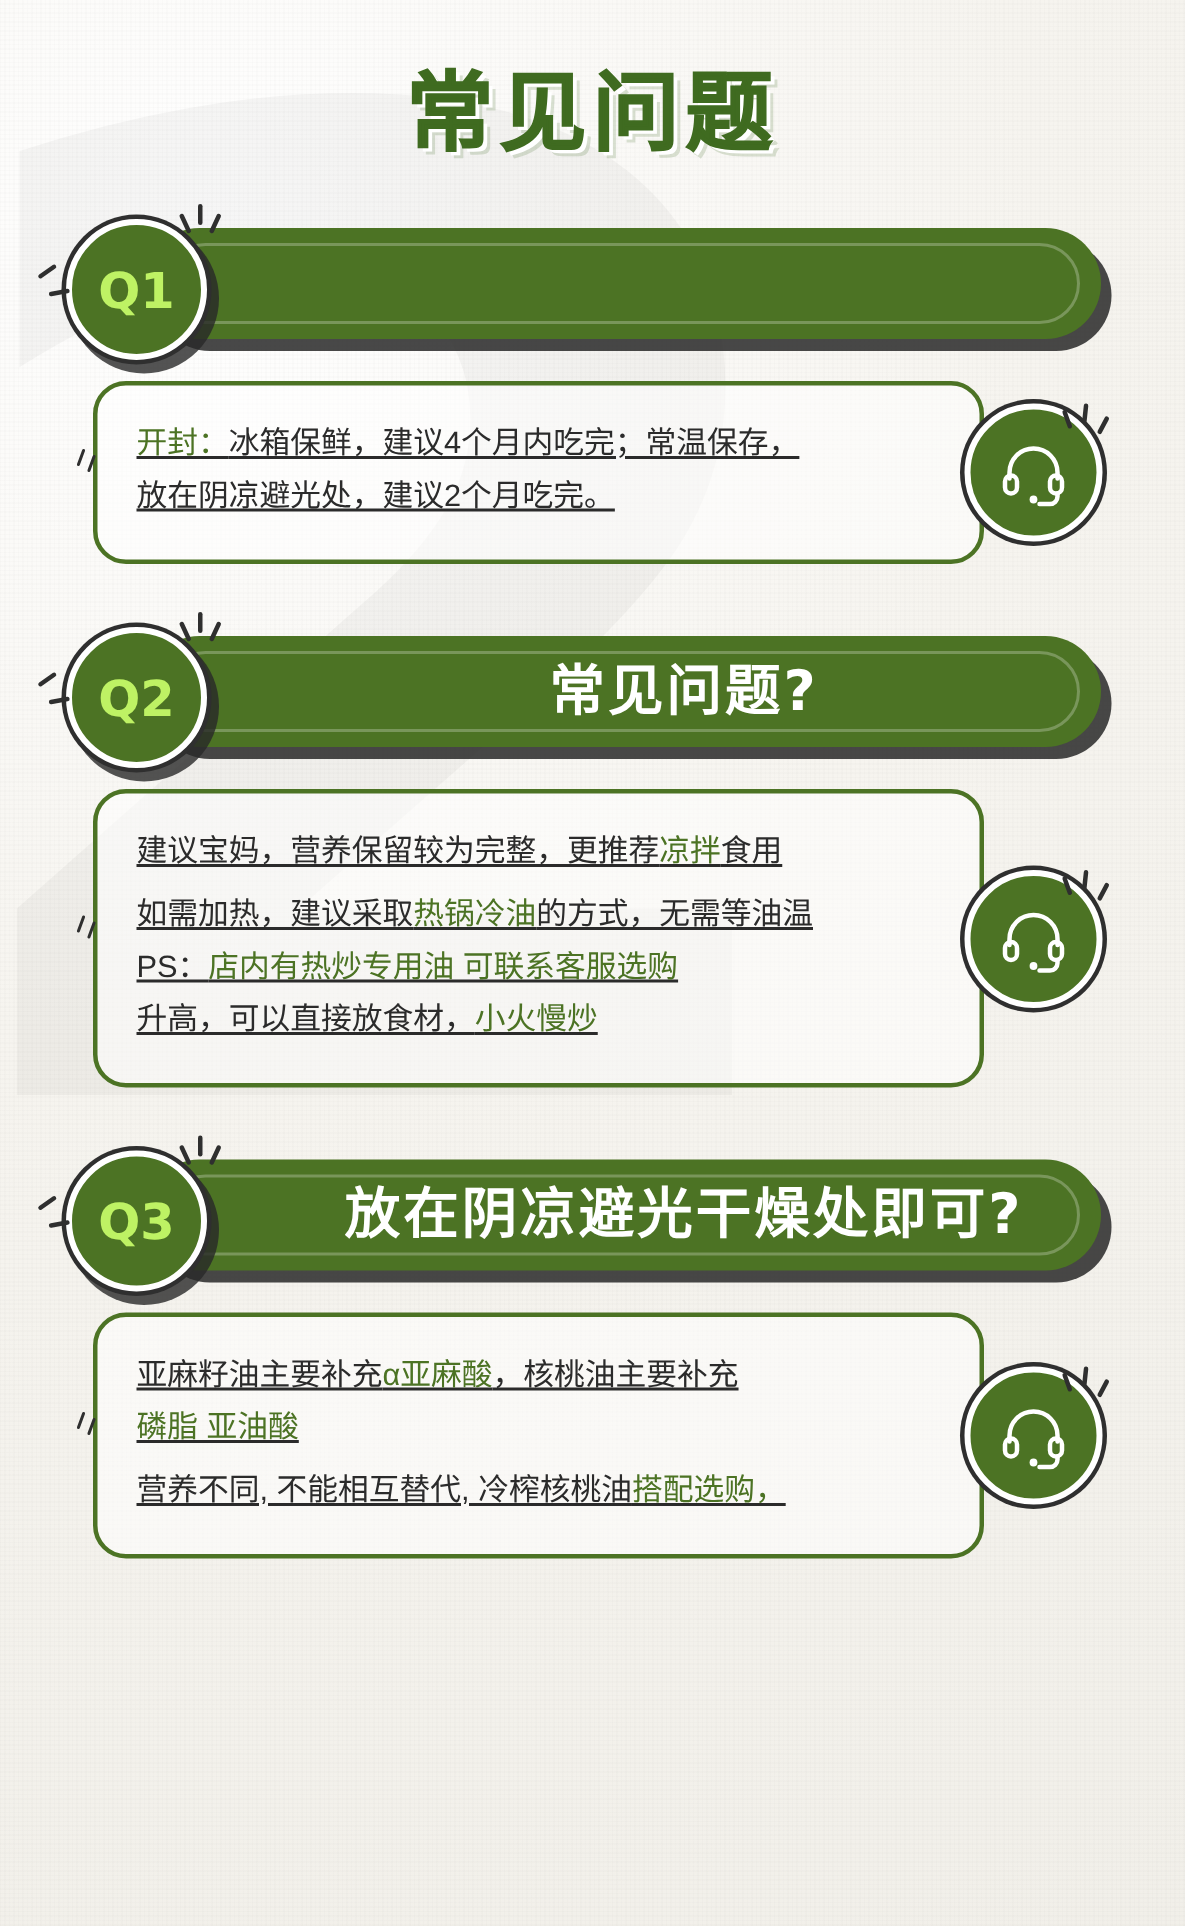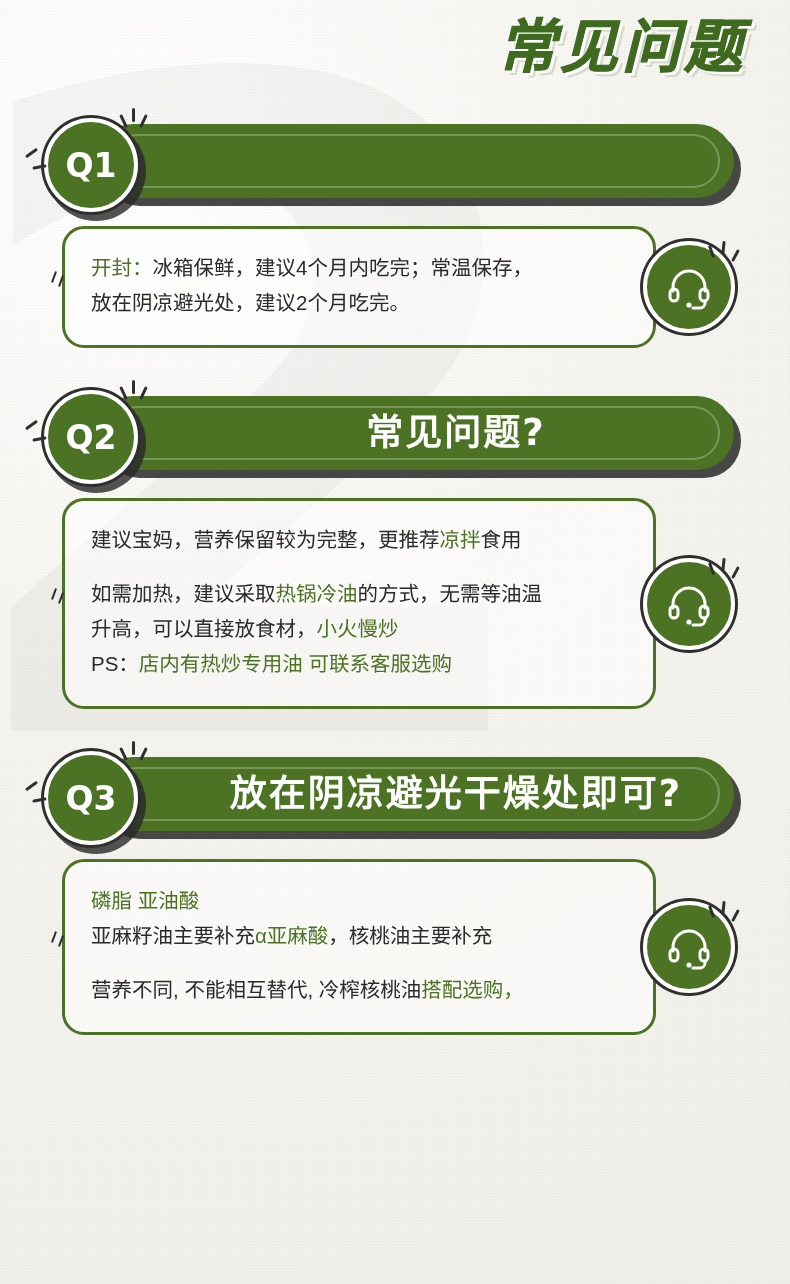--- a/index.html
+++ b/index.html
@@ -46,23 +46,23 @@
   }
 
   .content {
     position: relative;
     z-index: 3;
     padding: 0 44px;
   }
 
   
   .title-wrap {
-    text-align: right;
+    text-align: center;
+    padding-top: 28px;
     padding-bottom: 34px;
-    font-style: italic;
   }
   .title {
     display: inline-block;
     font-size: 58px;
     font-weight: 900;
     letter-spacing: 4px;
     color: #3f6b20;
     font-family: "DejaVu Sans", "Liberation Sans", sans-serif;
     text-shadow:
       3px 3px 0 #ffffff,
@@ -123,21 +123,21 @@
   .q-badge {
     position: absolute;
     left: -52px;
     top: 0px;
     width: 86px;
     height: 86px;
     border-radius: 50%;
     background: #4c7324;
     border: 4px solid #ffffff;
     box-shadow: 0 0 0 3px #2f2f2f, 5px 6px 0 3px rgba(40,40,40,0.8);
-    color: #ffffff;
+    color: #bef264;
     font-size: 33px;
     font-weight: 800;
     display: flex;
     align-items: center;
     justify-content: center;
     font-family: "DejaVu Sans", "Liberation Sans", sans-serif;
     z-index: 4;
   }
   
   .sparks {
@@ -167,22 +167,22 @@
     padding: 22px 26px 24px 26px;
     min-height: 120px;
     box-sizing: border-box;
   }
   .a-text {
     font-size: 20.5px;
     line-height: 1.62;
     color: #2b2b2b;
     font-family: "Liberation Sans", "DejaVu Sans", sans-serif;
   }
-  .a-text p { margin: 0 0 2px 0; }
-  .a-text p.gap { margin-top: 20px; }
+  .a-text p { margin: 0 0 2px 0; text-decoration: underline; }
+  .a-text p.gap { margin-top: 8px; }
   .green { color: #4c7324; }
 
   
   .support-badge {
     position: absolute;
     right: -82px;
     top: 50%;
     transform: translateY(-50%);
     width: 84px;
     height: 84px;
@@ -295,22 +295,22 @@
         <div class="spark" style="left:0px; top:6px; transform:rotate(-25deg);"></div>
         <div class="spark" style="left:10px; top:0px; transform:rotate(0deg);"></div>
         <div class="spark" style="left:20px; top:6px; transform:rotate(25deg);"></div>
       </div>
     </div>
 
     <div class="a-card">
       <div class="a-text">
               <p><span>建议宝妈，营养保留较为完整，更推荐</span><span class="green">凉拌</span><span>食用</span></p>
               <p class="gap"><span>如需加热，建议采取</span><span class="green">热锅冷油</span><span>的方式，无需等油温</span></p>
+              <p><span>PS：</span><span class="green">店内有热炒专用油 可联系客服选购</span></p>
               <p><span>升高，可以直接放食材，</span><span class="green">小火慢炒</span></p>
-              <p><span>PS：</span><span class="green">店内有热炒专用油 可联系客服选购</span></p>
             </div>
       <div class="support-badge">
         <svg viewBox="0 0 48 48" aria-hidden="true">
           <path d="M8 28 V24 a16 16 0 0 1 32 0 v4" fill="none" stroke="#ffffff" stroke-width="3" stroke-linecap="round"></path>
           <rect x="5" y="26" width="8" height="12" rx="4" fill="none" stroke="#ffffff" stroke-width="3"></rect>
           <rect x="35" y="26" width="8" height="12" rx="4" fill="none" stroke="#ffffff" stroke-width="3"></rect>
           <path d="M40 38 v2 a5 5 0 0 1 -5 5 h-7" fill="none" stroke="#ffffff" stroke-width="3" stroke-linecap="round"></path>
           <circle cx="24" cy="42" r="2.6" fill="#ffffff"></circle>
         </svg>
       </div>
@@ -339,22 +339,22 @@
       </div>
       <div class="sparks right">
         <div class="spark" style="left:0px; top:6px; transform:rotate(-25deg);"></div>
         <div class="spark" style="left:10px; top:0px; transform:rotate(0deg);"></div>
         <div class="spark" style="left:20px; top:6px; transform:rotate(25deg);"></div>
       </div>
     </div>
 
     <div class="a-card">
       <div class="a-text">
+              <p><span>亚麻籽油主要补充</span><span class="green">α亚麻酸</span><span>，核桃油主要补充</span></p>
               <p><span class="green">磷脂 亚油酸</span></p>
-              <p><span>亚麻籽油主要补充</span><span class="green">α亚麻酸</span><span>，核桃油主要补充</span></p>
               <p class="gap"><span>营养不同, 不能相互替代, 冷榨核桃油</span><span class="green">搭配选购，</span></p>
             </div>
       <div class="support-badge">
         <svg viewBox="0 0 48 48" aria-hidden="true">
           <path d="M8 28 V24 a16 16 0 0 1 32 0 v4" fill="none" stroke="#ffffff" stroke-width="3" stroke-linecap="round"></path>
           <rect x="5" y="26" width="8" height="12" rx="4" fill="none" stroke="#ffffff" stroke-width="3"></rect>
           <rect x="35" y="26" width="8" height="12" rx="4" fill="none" stroke="#ffffff" stroke-width="3"></rect>
           <path d="M40 38 v2 a5 5 0 0 1 -5 5 h-7" fill="none" stroke="#ffffff" stroke-width="3" stroke-linecap="round"></path>
           <circle cx="24" cy="42" r="2.6" fill="#ffffff"></circle>
         </svg>

